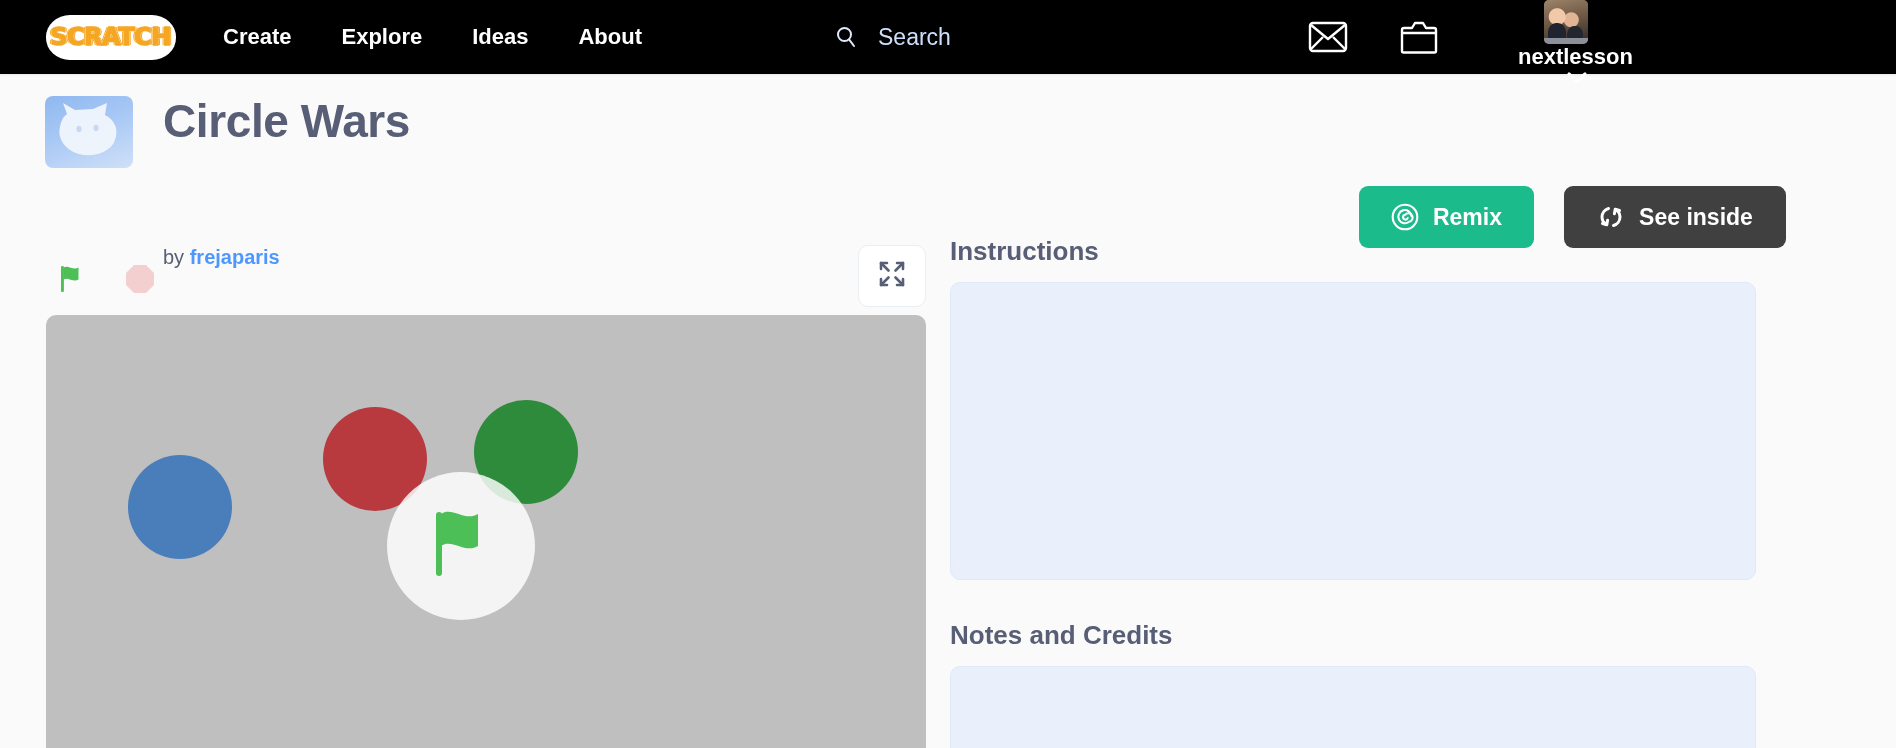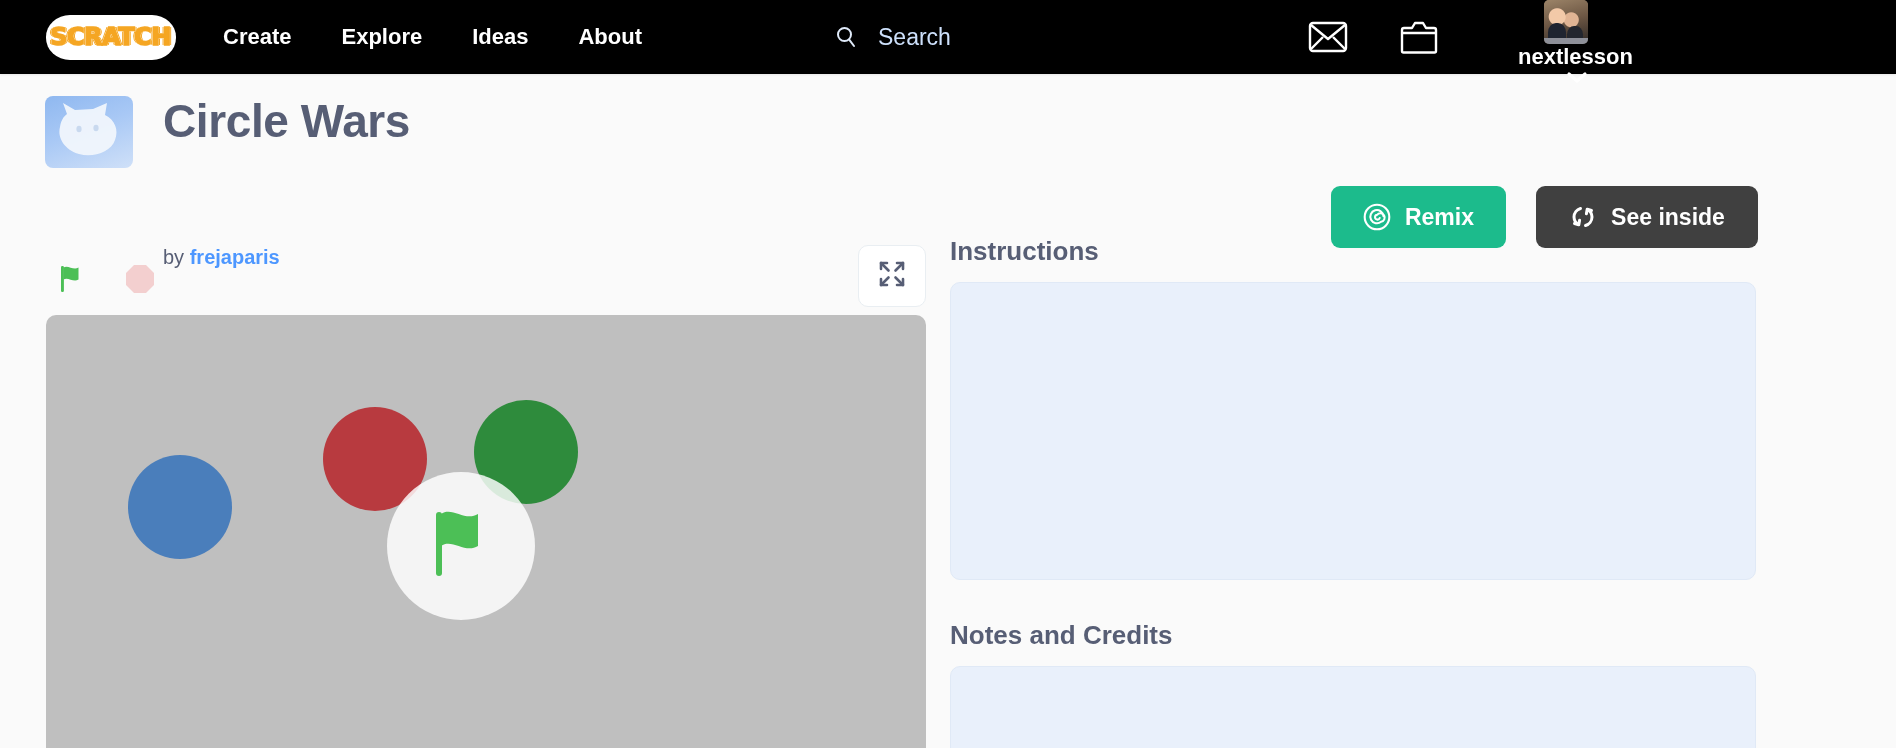--- a/index.html
+++ b/index.html
@@ -136,20 +136,21 @@
   .proj-byline .author { color: #4d97ff; font-weight: bold; cursor: pointer; }
 
   .btn {
     position: absolute;
     display: flex; align-items: center; justify-content: center;
     border-radius: 9px;
     color: #fff;
     font-size: 23px; font-weight: bold;
     cursor: pointer;
     white-space: nowrap;
+    margin-left: 28px;
   }
   .btn-remix { left: 1331px; top: 112px; width: 175px; height: 62px; background: #1cbb8c; }
   .btn-inside { left: 1536px; top: 112px; width: 222px; height: 62px; background: #404040; }
   .btn .bico { width: 28px; height: 28px; margin-right: 14px; flex: none; }
 
   
   .player-controls {
     position: absolute; left: 46px; top: 248px;
     width: 880px; height: 62px;
     display: flex; align-items: center;

